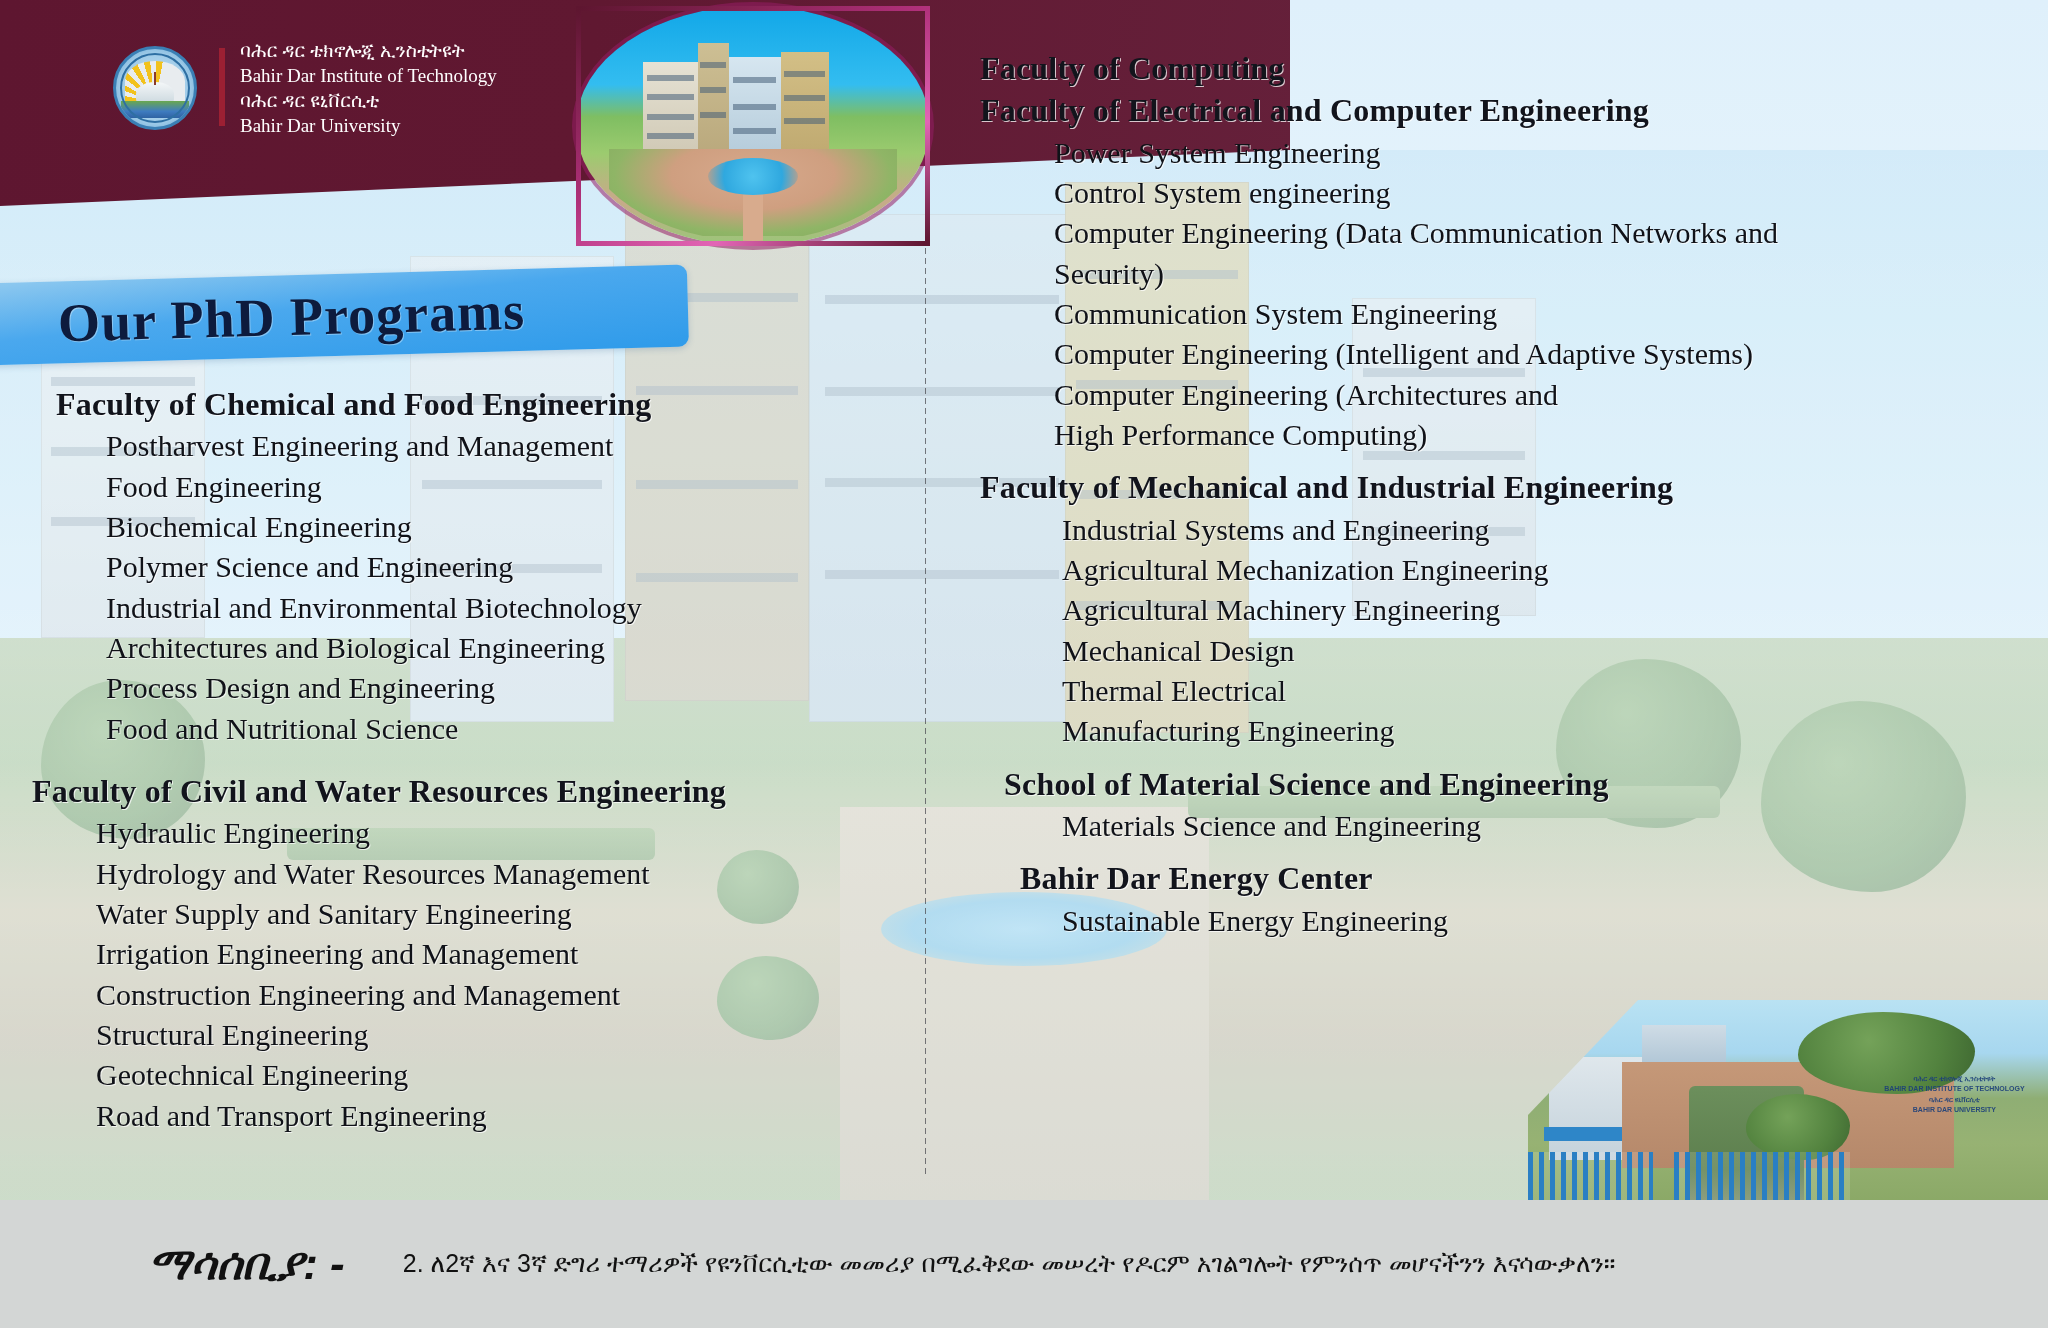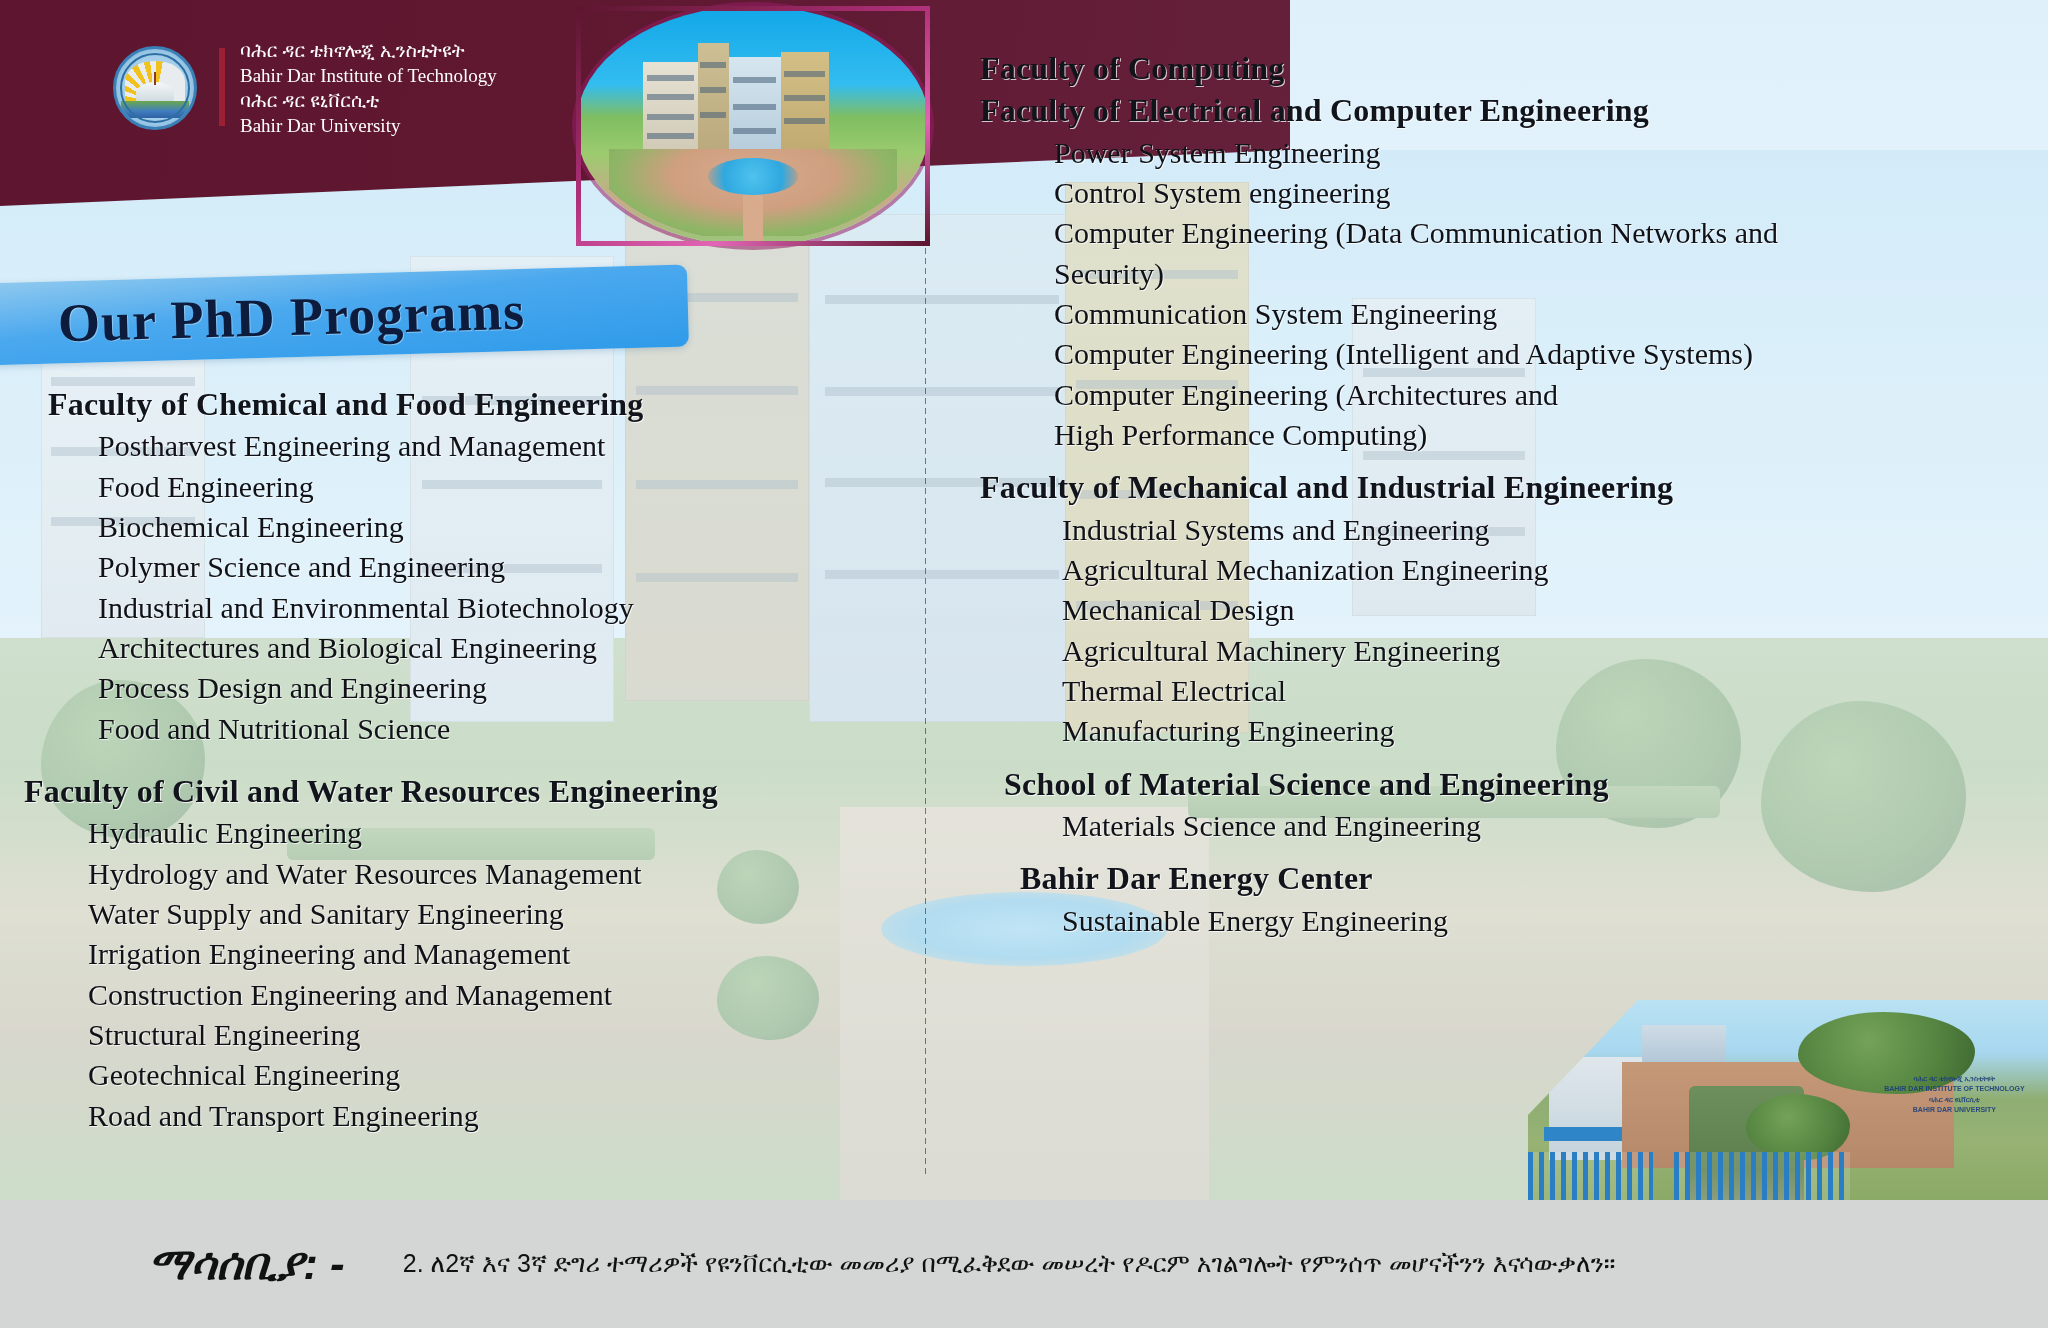--- a/index.html
+++ b/index.html
@@ -126,21 +126,21 @@
   .gp-sign{position:absolute;right:3%;top:36%;width:30%;color:#1b3f7a;font-size:7px;line-height:1.5;
     font-family:"Liberation Sans", sans-serif;font-weight:700;text-align:center;opacity:.9;}
 
   
   .divider{position:absolute;left:925px;top:58px;width:1px;height:1120px;
     background:repeating-linear-gradient(180deg,#4c4c52 0 6px,rgba(0,0,0,0) 6px 10px);
     opacity:.75;z-index:4;}
 
   
   .col{position:absolute;z-index:10;}
-  .col-left{left:24px;top:384px;width:880px;}
+  .col-left{left:32px;top:384px;width:880px;}
   .col-right{left:980px;top:48px;width:1050px;}
 
   .fac-head{
     font-family:"Liberation Serif", serif;font-weight:700;color:#12141c;
     font-size:32px;line-height:1.26;margin:0 0 2px 0;letter-spacing:.2px;
     text-shadow:1px 1px 0 rgba(255,255,255,.75);
   }
   .prog-list{list-style:none;margin:0 0 20px 0;padding:0;}
   .prog{
     font-family:"Liberation Serif", serif;font-weight:400;color:#101218;
@@ -326,22 +326,22 @@
   Security)</li>
         <li class="prog indent-1">Communication System Engineering</li>
         <li class="prog indent-1">Computer Engineering (Intelligent and Adaptive Systems)</li>
         <li class="prog indent-1">Computer Engineering (Architectures and
   High Performance Computing)</li>
       </ul>
       <div class="fac-head head-i1">Faculty of Mechanical and Industrial Engineering</div>
       <ul class="prog-list gap-sm">
         <li class="prog indent-2">Industrial Systems and Engineering</li>
         <li class="prog indent-2">Agricultural Mechanization Engineering</li>
+        <li class="prog indent-2">Agricultural Machinery Engineering</li>
         <li class="prog indent-2">Mechanical Design</li>
-        <li class="prog indent-2">Agricultural Machinery Engineering</li>
         <li class="prog indent-2">Thermal Electrical</li>
         <li class="prog indent-2">Manufacturing Engineering</li>
       </ul>
       <div class="fac-head head-i2">School of Material Science and Engineering</div>
       <ul class="prog-list gap-sm">
         <li class="prog indent-2">Materials Science and Engineering</li>
       </ul>
       <div class="fac-head head-i3">Bahir Dar Energy Center</div>
       <ul class="prog-list gap-sm">
         <li class="prog indent-2">Sustainable Energy Engineering</li>

